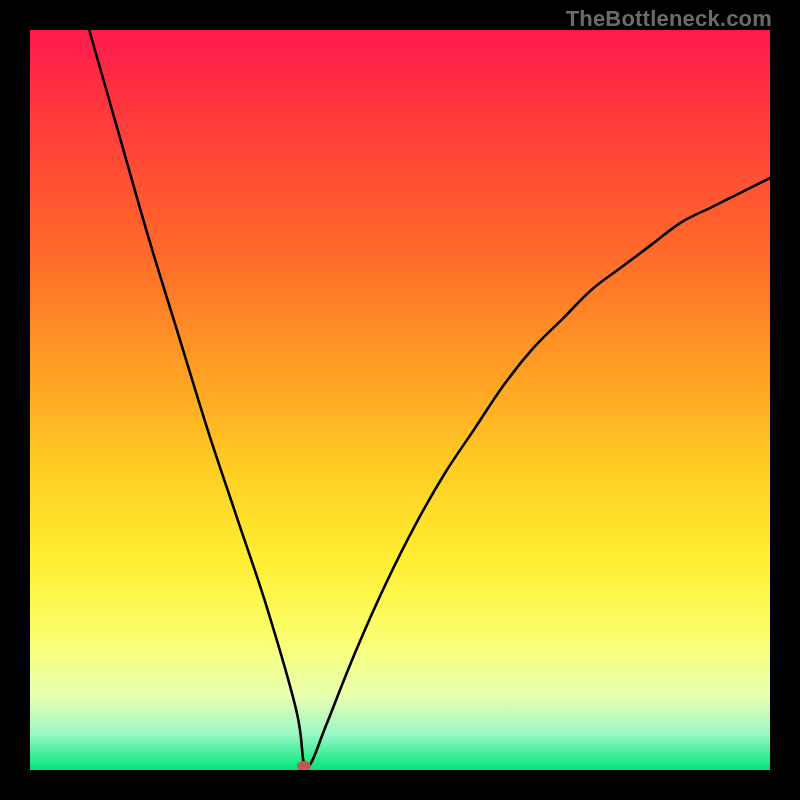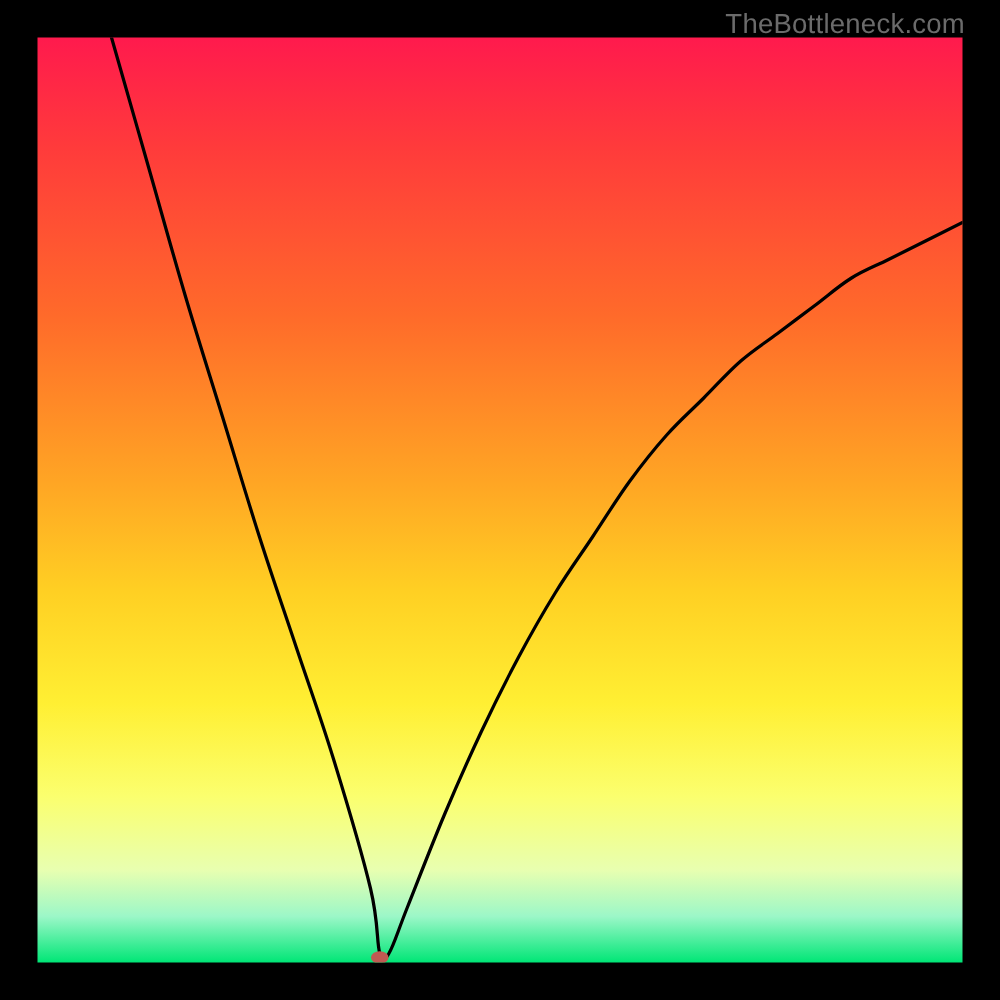--- a/index.html
+++ b/index.html
@@ -29,21 +29,21 @@
       #9cf7c8 95%,
       #00e676 100%
     );
   }
   .watermark {
     position: absolute;
     top: 6px;
     right: 28px;
     color: #6b6b6b;
     font-size: 22px;
-    font-weight: 400;
+    font-weight: 700;
     letter-spacing: 0.2px;
   }
   svg.curve {
     position: absolute;
     left: 0;
     top: 0;
     width: 740px;
     height: 740px;
   }
 </style>

